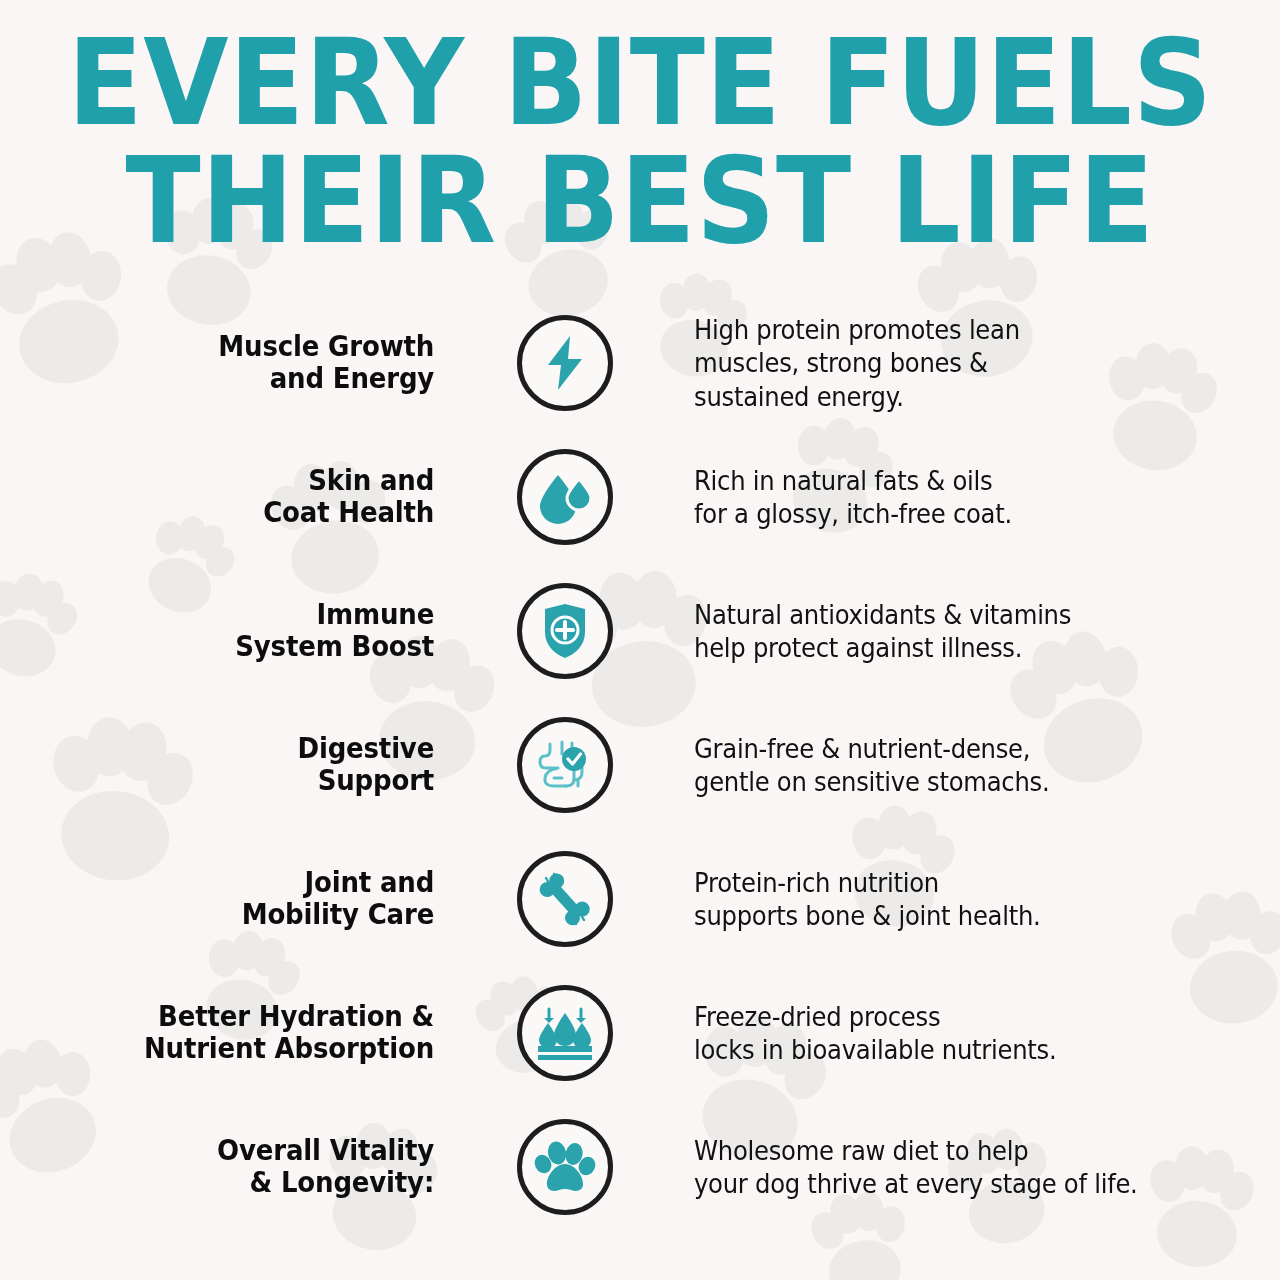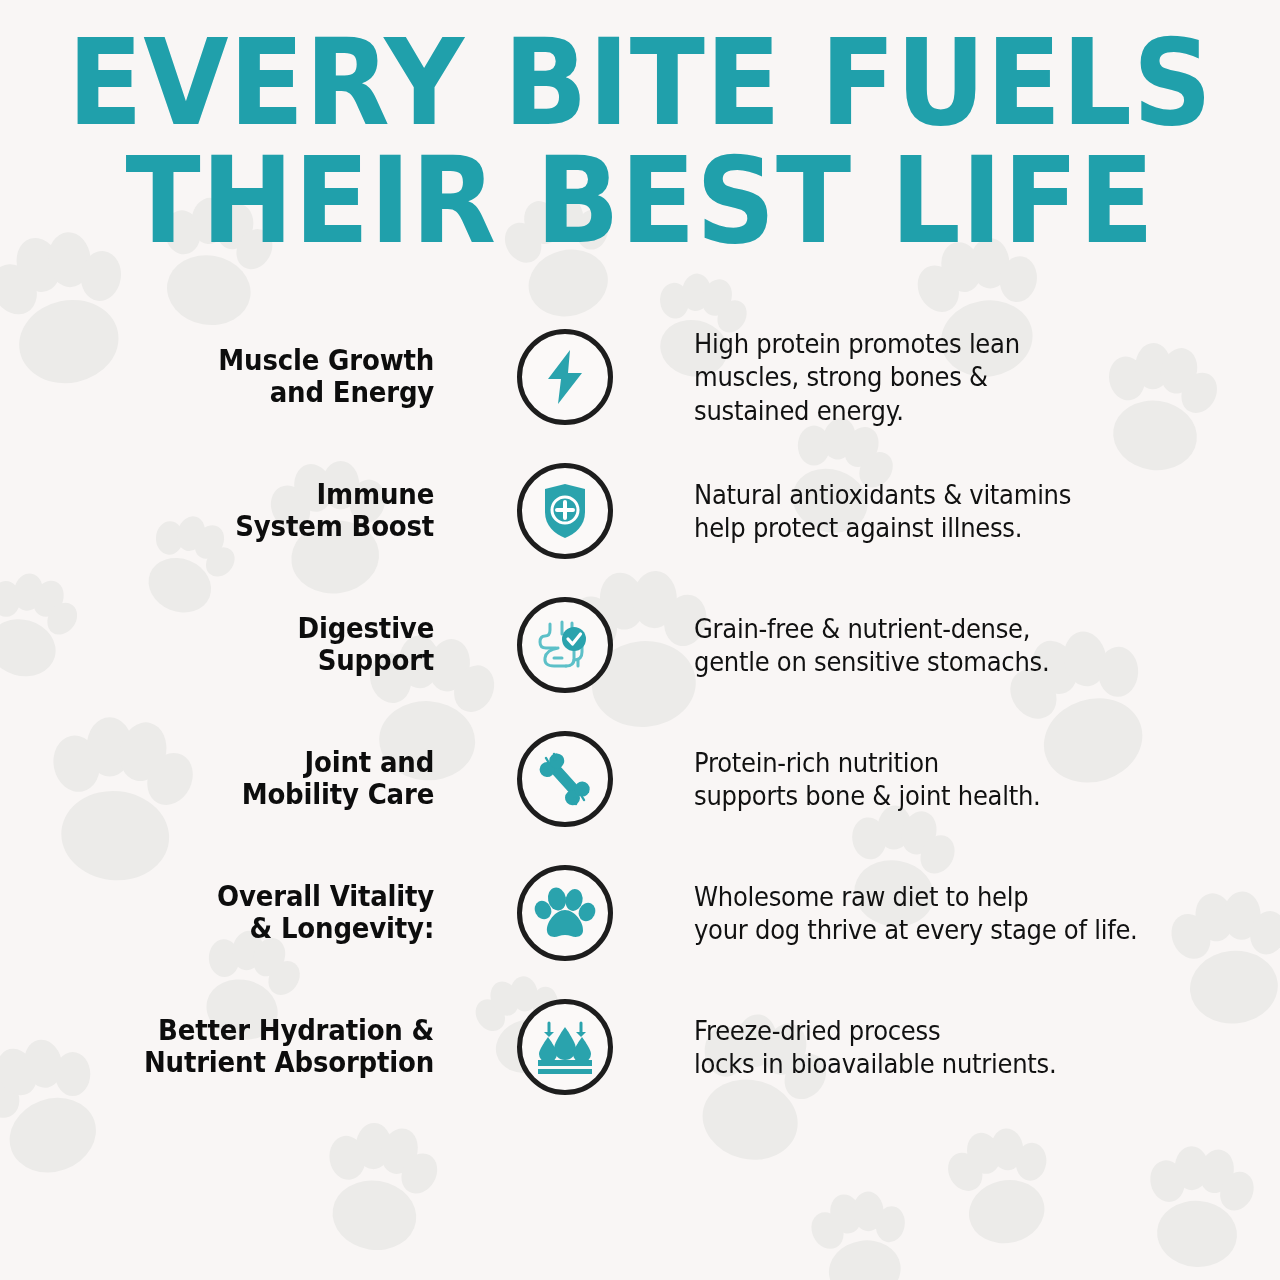--- a/index.html
+++ b/index.html
@@ -45,21 +45,21 @@
     letter-spacing:0.5px;
     transform:scaleX(1.06) scaleY(1.14);
     transform-origin:center top;
     white-space:nowrap;
   }
   #headline .hl-line + .hl-line { margin-top:16px; }
 
   
   #benefits {
     position:absolute;
-    top:310px;
+    top:296px;
     left:0;
     width:1280px;
   }
 
   .benefit-row {
     display:flex;
     align-items:center;
     height:134px;
   }
 
@@ -172,20 +172,38 @@
           </svg>
         </div>
       </div>
       <div class="benefit-desc">
         <span class="dline">High protein promotes lean</span>
         <span class="dline">muscles, strong bones &amp;</span>
         <span class="dline">sustained energy.</span>
       </div>
     </div>
 
+    <div class="benefit-row">
+      <div class="benefit-title">
+        <span>Skin and</span><br>
+        <span>Coat Health</span>
+      </div>
+      <div class="benefit-icon-cell">
+        <div class="icon-circle">
+          <svg width="62" height="62" viewBox="0 0 62 62">
+            <path d="M24 9 C24 9 6 30 6 40 A18 18 0 0 0 42 40 C42 30 24 9 24 9 Z" fill="#2aa3ad"></path>
+            <path d="M45 13 C45 13 33 26 33 32 A12 12 0 0 0 57 32 C57 26 45 13 45 13 Z" fill="#2aa3ad" stroke="#fbf9f8" stroke-width="3"></path>
+          </svg>
+        </div>
+      </div>
+      <div class="benefit-desc">
+        <span class="dline">Rich in natural fats &amp; oils</span>
+        <span class="dline">for a glossy, itch-free coat.</span>
+      </div>
+    </div>
 
     <div class="benefit-row">
       <div class="benefit-title">
         <span>Immune</span><br>
         <span>System Boost</span>
       </div>
       <div class="benefit-icon-cell">
         <div class="icon-circle">
           <svg width="60" height="62" viewBox="0 0 60 62">
             <path d="M30 4 L50 9 L50 11 L50 32 C50 46 40 54 30 58 C20 54 10 46 10 32 L10 11 L10 9 Z" fill="#2aa3ad"></path>
@@ -256,42 +274,20 @@
         </div>
       </div>
       <div class="benefit-desc">
         <span class="dline">Protein-rich nutrition</span>
         <span class="dline">supports bone &amp; joint health.</span>
       </div>
     </div>
 
     <div class="benefit-row">
       <div class="benefit-title">
-        <span>Overall Vitality</span><br>
-        <span>&amp; Longevity:</span>
-      </div>
-      <div class="benefit-icon-cell">
-        <div class="icon-circle">
-          <svg width="64" height="62" viewBox="0 0 64 62">
-            <path d="M32 28 C42 28 51 41 50 49 C49.3 55 43 56 38 54 C34.5 52.6 29.5 52.6 26 54 C21 56 14.7 55 14 49 C13 41 22 28 32 28 Z" fill="#2aa3ad"></path>
-            <ellipse cx="24" cy="17" rx="9" ry="11.5" transform="rotate(-12 24 17)" fill="#2aa3ad"></ellipse>
-            <ellipse cx="41" cy="18" rx="8.5" ry="11" transform="rotate(12 41 18)" fill="#2aa3ad"></ellipse>
-            <ellipse cx="10" cy="28" rx="8" ry="9.5" transform="rotate(-26 10 28)" fill="#2aa3ad"></ellipse>
-            <ellipse cx="54" cy="30" rx="8" ry="9.5" transform="rotate(26 54 30)" fill="#2aa3ad"></ellipse>
-          </svg>
-        </div>
-      </div>
-      <div class="benefit-desc">
-        <span class="dline">Wholesome raw diet to help</span>
-        <span class="dline">your dog thrive at every stage of life.</span>
-      </div>
-    </div>
-
-    <div class="benefit-row">
-      <div class="benefit-title">
         <span>Better Hydration &amp;</span><br>
         <span>Nutrient Absorption</span>
       </div>
       <div class="benefit-icon-cell">
         <div class="icon-circle">
           <svg width="62" height="60" viewBox="0 0 62 60">
             <path d="M31 10 C31 10 20 25 20 32 A11 11 0 0 0 42 32 C42 25 31 10 31 10 Z" fill="#2aa3ad"></path>
             <path d="M14 20 C14 20 5 32 5 37 A9 9 0 0 0 23 37 C23 32 14 20 14 20 Z" fill="#2aa3ad"></path>
             <path d="M48 20 C48 20 39 32 39 37 A9 9 0 0 0 57 37 C57 32 48 20 48 20 Z" fill="#2aa3ad"></path>
             <g stroke="#2aa3ad" stroke-width="3" stroke-linecap="round">
@@ -304,14 +300,36 @@
             <rect x="4" y="52" width="54" height="5" fill="#2aa3ad"></rect>
           </svg>
         </div>
       </div>
       <div class="benefit-desc">
         <span class="dline">Freeze-dried process</span>
         <span class="dline">locks in bioavailable nutrients.</span>
       </div>
     </div>
 
+    <div class="benefit-row">
+      <div class="benefit-title">
+        <span>Overall Vitality</span><br>
+        <span>&amp; Longevity:</span>
+      </div>
+      <div class="benefit-icon-cell">
+        <div class="icon-circle">
+          <svg width="64" height="62" viewBox="0 0 64 62">
+            <path d="M32 28 C42 28 51 41 50 49 C49.3 55 43 56 38 54 C34.5 52.6 29.5 52.6 26 54 C21 56 14.7 55 14 49 C13 41 22 28 32 28 Z" fill="#2aa3ad"></path>
+            <ellipse cx="24" cy="17" rx="9" ry="11.5" transform="rotate(-12 24 17)" fill="#2aa3ad"></ellipse>
+            <ellipse cx="41" cy="18" rx="8.5" ry="11" transform="rotate(12 41 18)" fill="#2aa3ad"></ellipse>
+            <ellipse cx="10" cy="28" rx="8" ry="9.5" transform="rotate(-26 10 28)" fill="#2aa3ad"></ellipse>
+            <ellipse cx="54" cy="30" rx="8" ry="9.5" transform="rotate(26 54 30)" fill="#2aa3ad"></ellipse>
+          </svg>
+        </div>
+      </div>
+      <div class="benefit-desc">
+        <span class="dline">Wholesome raw diet to help</span>
+        <span class="dline">your dog thrive at every stage of life.</span>
+      </div>
+    </div>
+
   </div>
 </div>
 
 </body></html>

